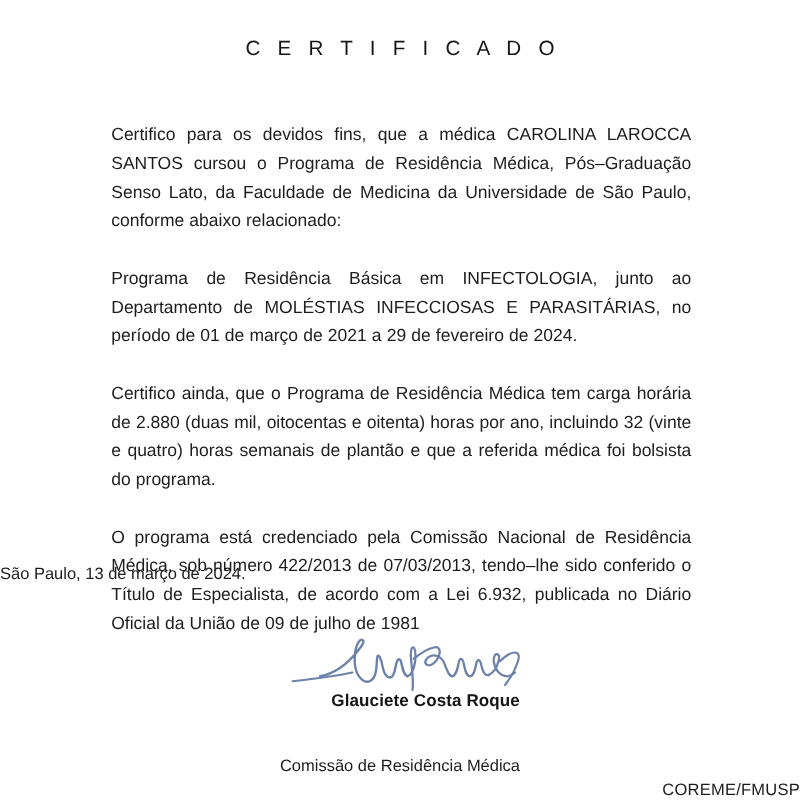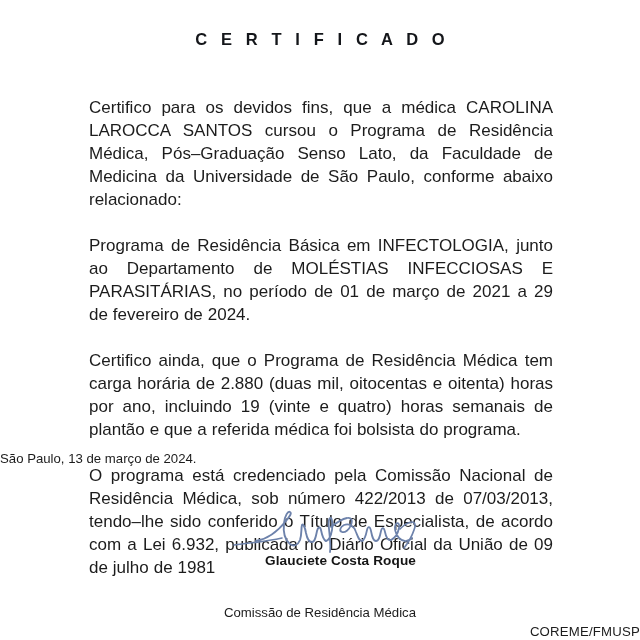--- a/index.html
+++ b/index.html
@@ -24,35 +24,35 @@
     box-sizing: border-box;
   }
 
   .doc-title {
     position: absolute;
     top: 30px;
     left: 0;
     width: 640px;
     text-align: center;
     font-size: 16.5px;
-    font-weight: 700;
+    font-weight: 400;
     letter-spacing: 4.6px;
     color: #14161a;
     text-indent: 4.6px;
   }
 
   .body-block {
     position: absolute;
     top: 96px;
     left: 89px;
     width: 464px;
   }
 
   .para {
-    font-size: 17px;
+    font-size: 14px;
     line-height: 23px;
     text-align: justify;
     text-justify: inter-word;
     margin: 0 0 23px 0;
     color: #1c1c1c;
     word-spacing: 0.2px;
   }
   .para:last-child { margin-bottom: 16px; }
 
   .para-credential {
@@ -118,21 +118,21 @@
 </head>
 <body>
 
 <div class="page">
 
   <div class="doc-title">C E R T I F I C A D O</div>
 
   <div class="body-block">
     <p class="para">Certifico para os devidos fins, que a médica CAROLINA LAROCCA SANTOS cursou o Programa de Residência Médica, Pós–Graduação Senso Lato, da Faculdade de Medicina da Universidade de São Paulo, conforme abaixo relacionado:</p>
     <p class="para">Programa de Residência Básica em INFECTOLOGIA, junto ao Departamento de MOLÉSTIAS INFECCIOSAS E PARASITÁRIAS, no período de 01 de março de 2021 a 29 de fevereiro de 2024.</p>
-    <p class="para">Certifico ainda, que o Programa de Residência Médica tem carga horária de 2.880 (duas mil, oitocentas e oitenta) horas por ano, incluindo 19 (vinte e quatro) horas semanais de plantão e que a referida médica foi bolsista do programa.</p>
+    <p class="para">Certifico ainda, que o Programa de Residência Médica tem carga horária de 2.880 (duas mil, oitocentas e oitenta) horas por ano, incluindo 32 (vinte e quatro) horas semanais de plantão e que a referida médica foi bolsista do programa.</p>
     <p class="para para-credential">O programa está credenciado pela Comissão Nacional de Residência Médica, sob número 422/2013 de 07/03/2013, tendo–lhe sido conferido o Título de Especialista, de acordo com a Lei 6.932, publicada no Diário Oficial da União de 09 de julho de 1981</p>
   </div>
 
   <div class="date-line">São Paulo, 13 de março de 2024.</div>
 
   <div class="signature-area">
     <svg class="signature-svg" viewBox="0 0 186 50">
       <g fill="none" stroke="#6d82ab" stroke-linecap="round" stroke-linejoin="round">
         <path d="M2 40 C 20 38, 36 36, 50 33" stroke-width="1.6"></path>
         <path d="M24 36 C 36 34, 46 26, 54 16 C 58 11, 60 8, 58 7 C 56 6, 53 10, 52 18 C 51 27, 53 35, 58 39 C 62 42, 66 40, 68 35 C 70 29, 69 23, 70 20 C 71 18, 73 22, 74 28 C 75 33, 77 37, 80 37 C 83 37, 84 31, 85 26 C 86 22, 88 21, 89 25 C 90 30, 91 35, 94 36" stroke-width="1.9"></path>

